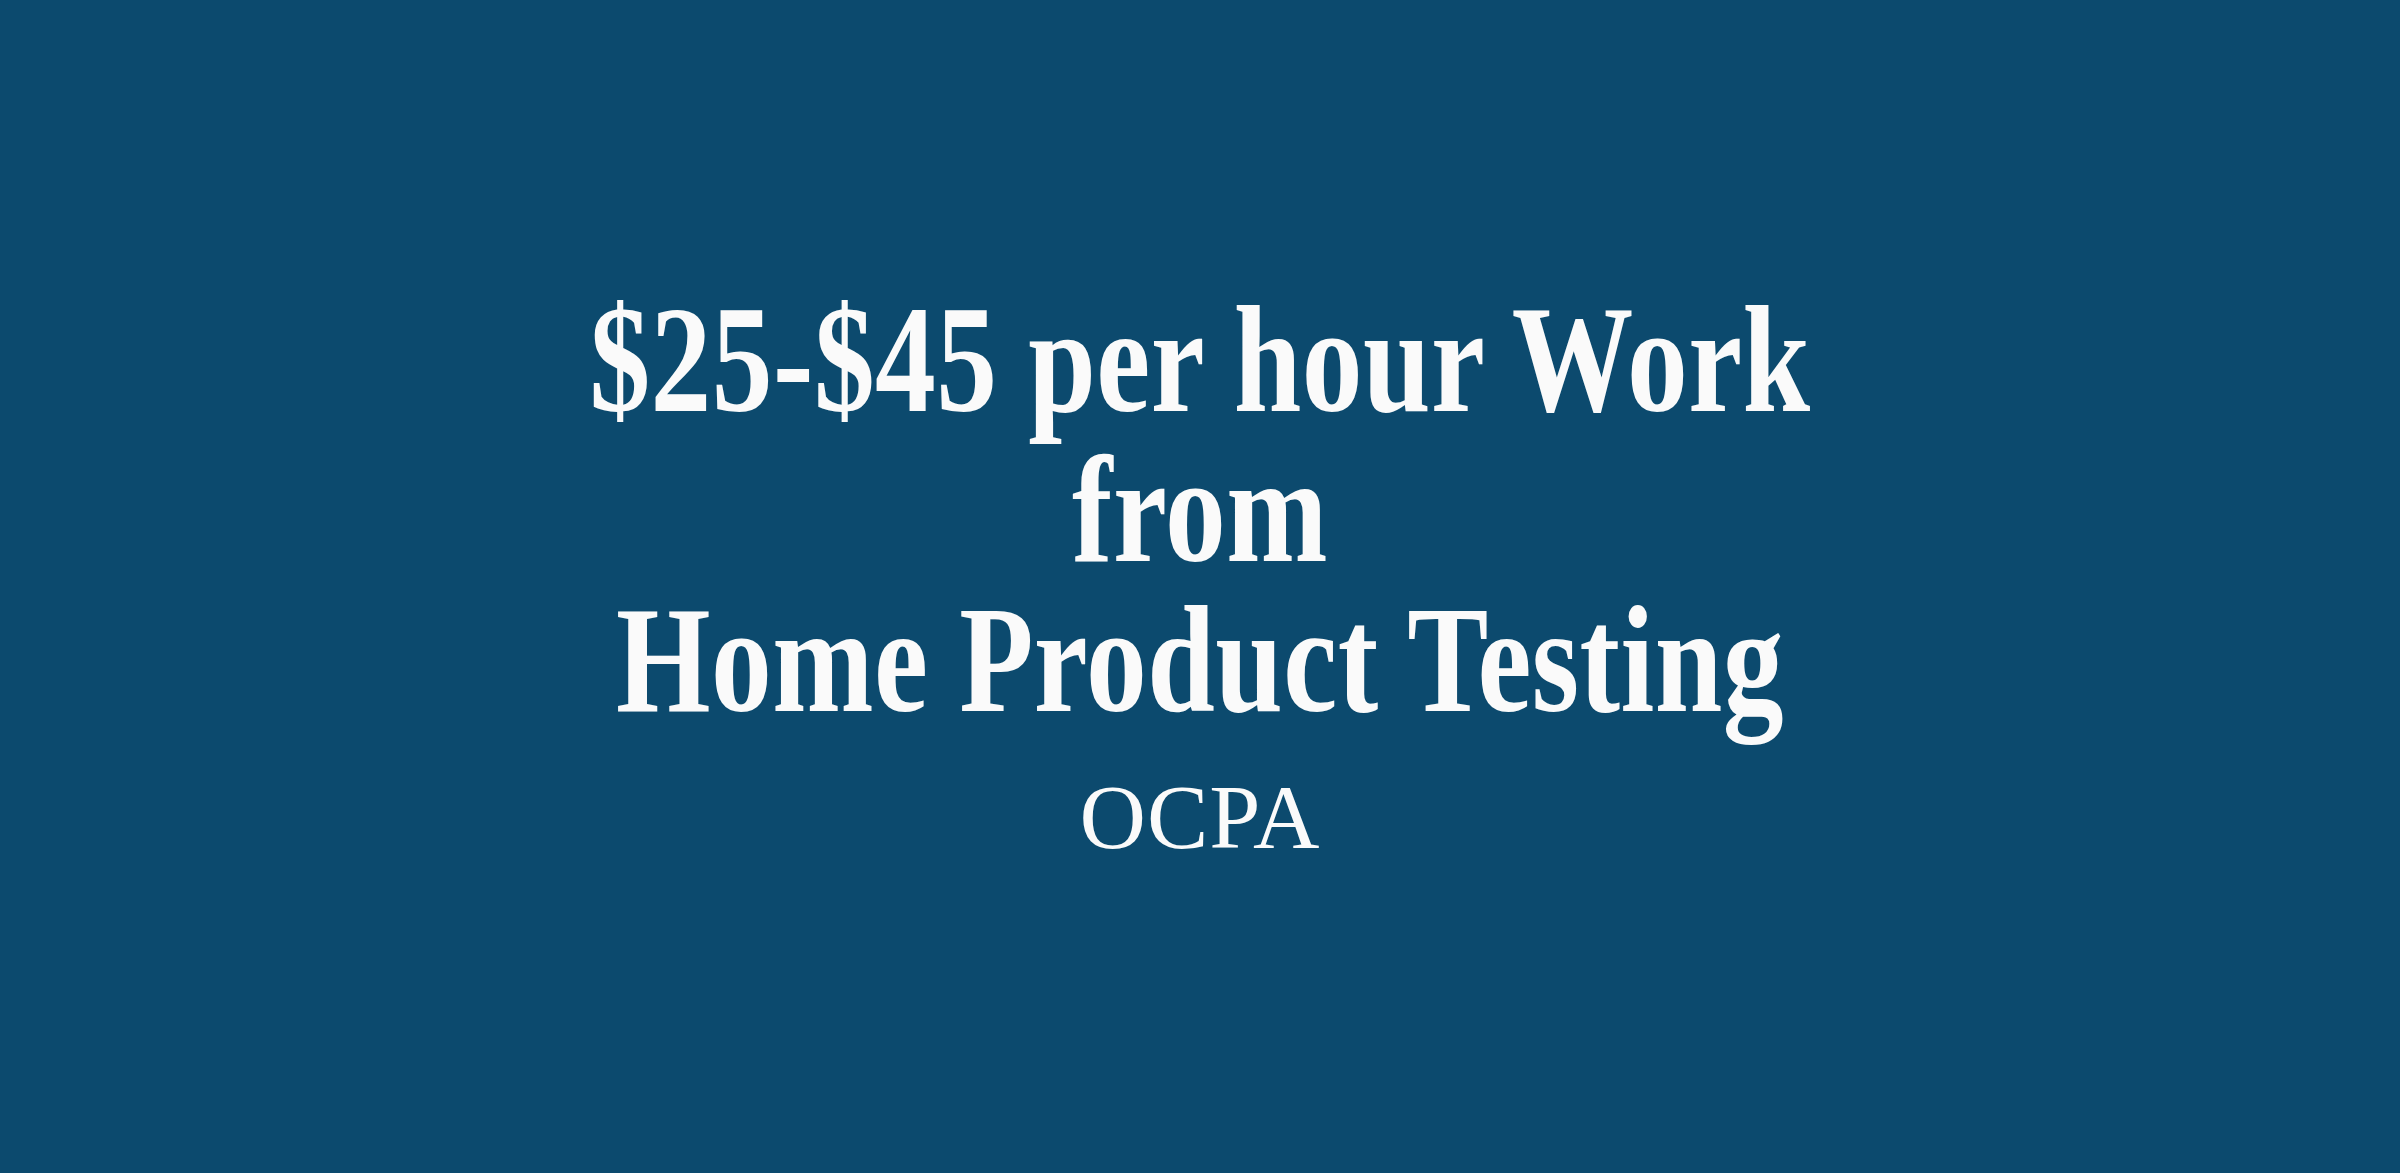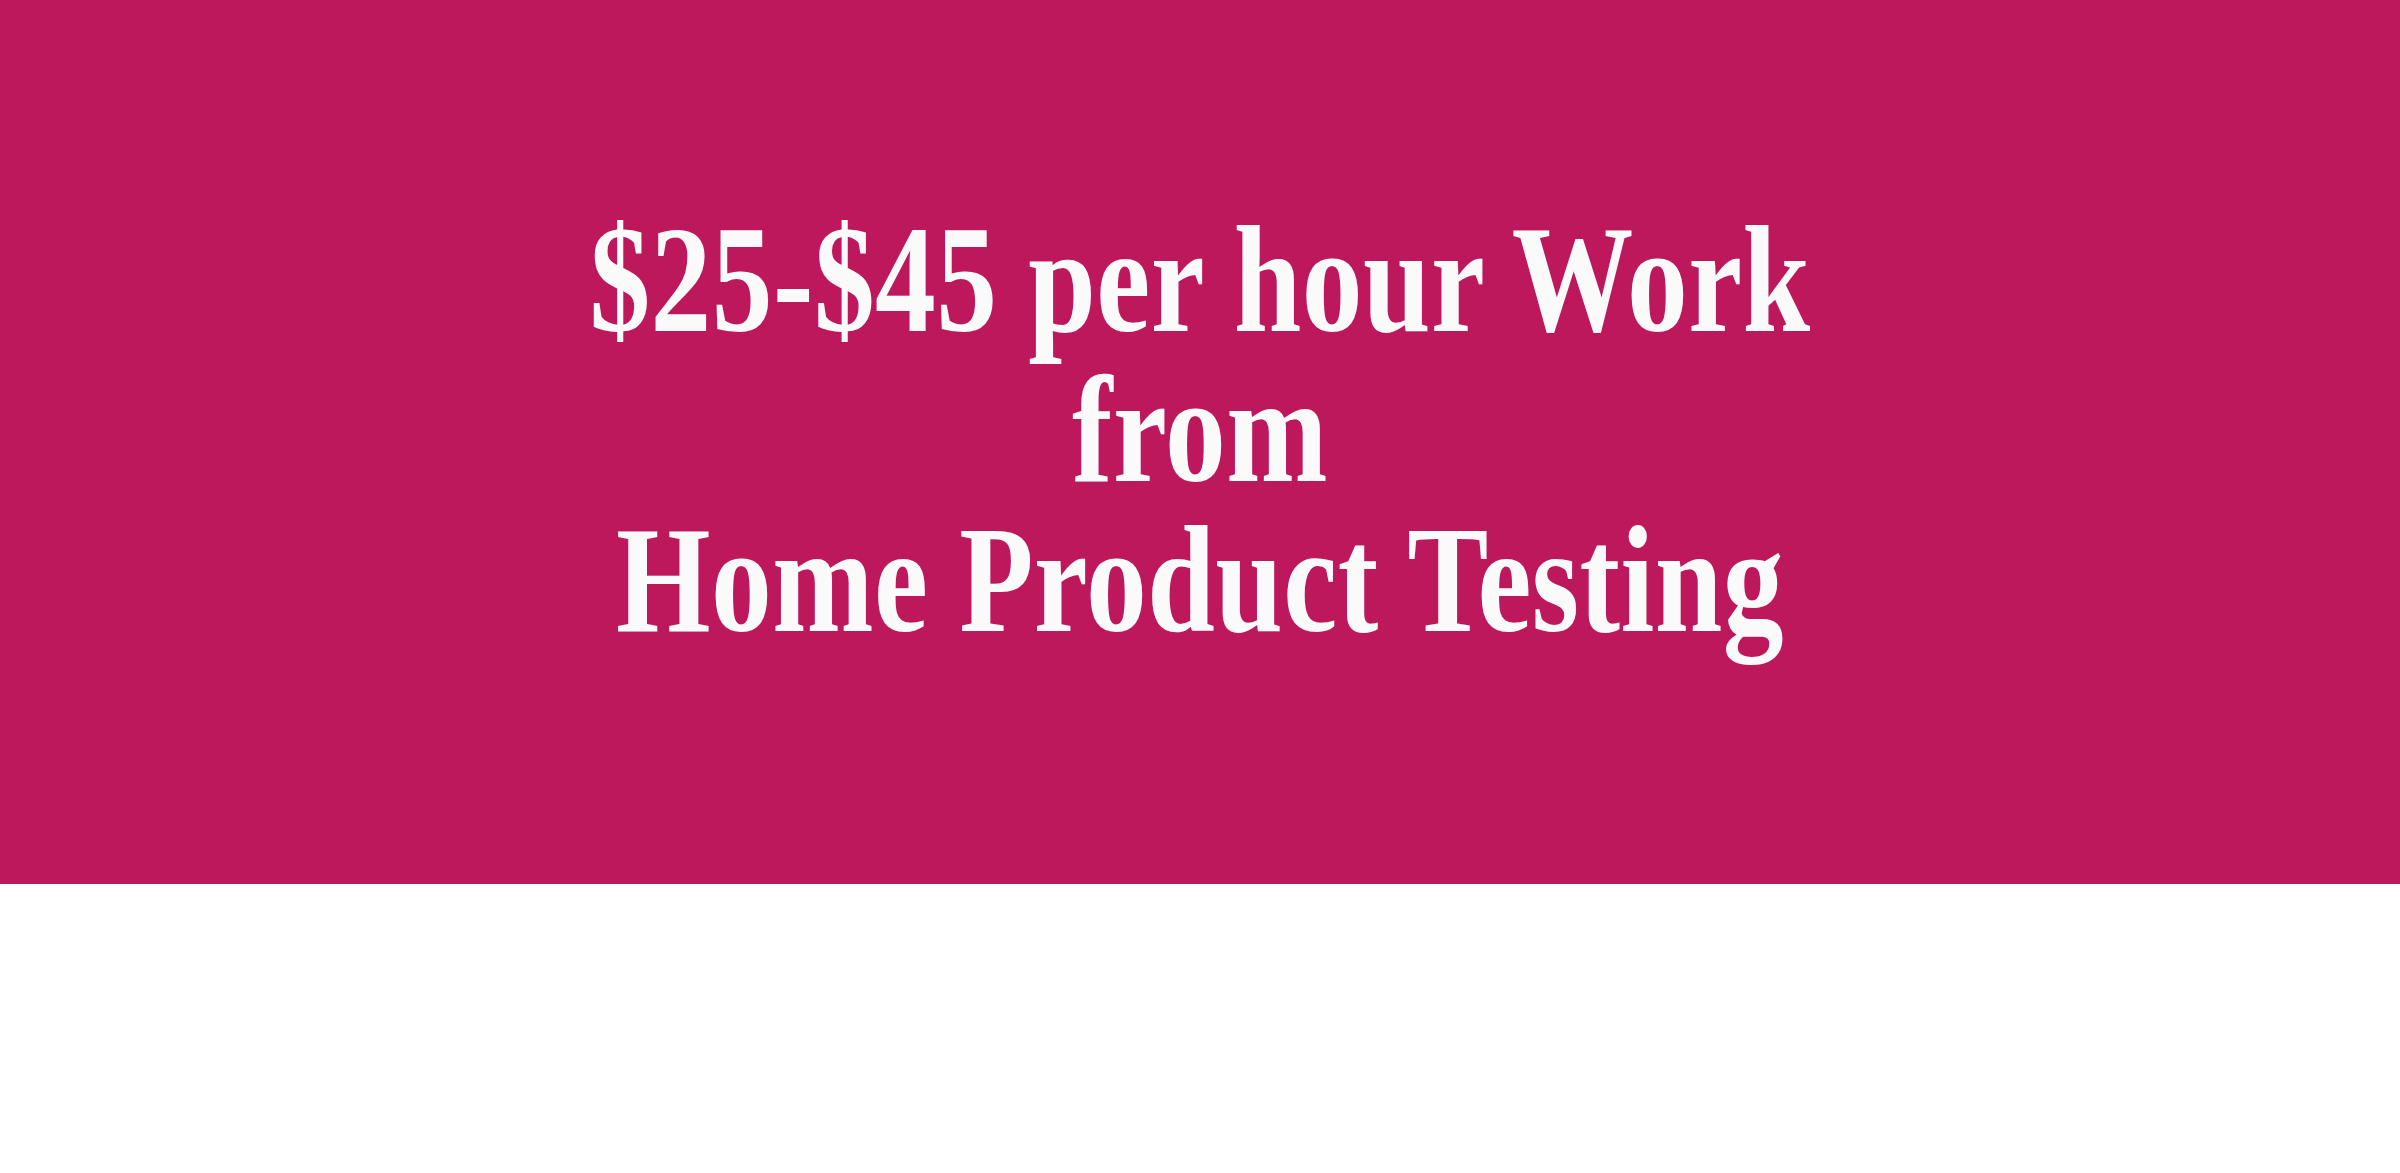--- a/index.html
+++ b/index.html
@@ -12,22 +12,22 @@
     width: 2400px;
     height: 1173px;
     overflow: hidden;
     font-family: "Liberation Serif", "DejaVu Serif", serif;
   }
 
   
   .share-card {
     position: relative;
     width: 2400px;
-    height: 884px;
-    background: #be185d;
+    height: 1173px;
+    background: #0c4a6e;
     display: flex;
     flex-direction: column;
     align-items: center;
     justify-content: center;
     box-sizing: border-box;
   }
 
   .card-content {
     width: 1800px;
     margin: 0 auto;
@@ -69,16 +69,17 @@
 </head>
 <body>
 
 <div class="share-card">
 
   <div class="card-content">
 
     <h1 class="headline">$25-$45 per hour Work from
 Home Product Testing</h1>
 
+    <p class="subtitle">OCPA</p>
 
   </div>
 
 </div>
 
 </body></html>

